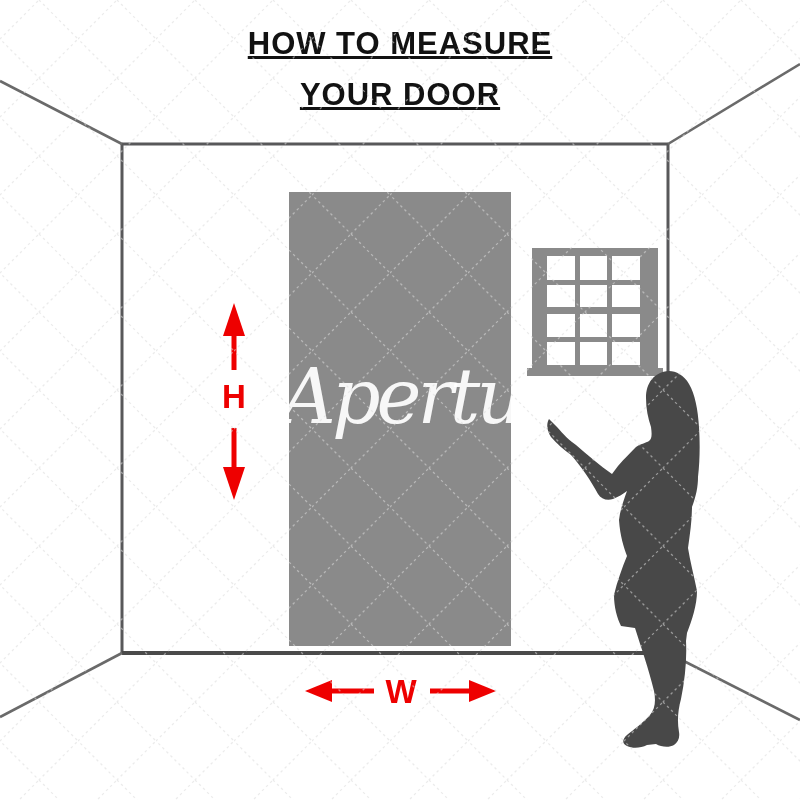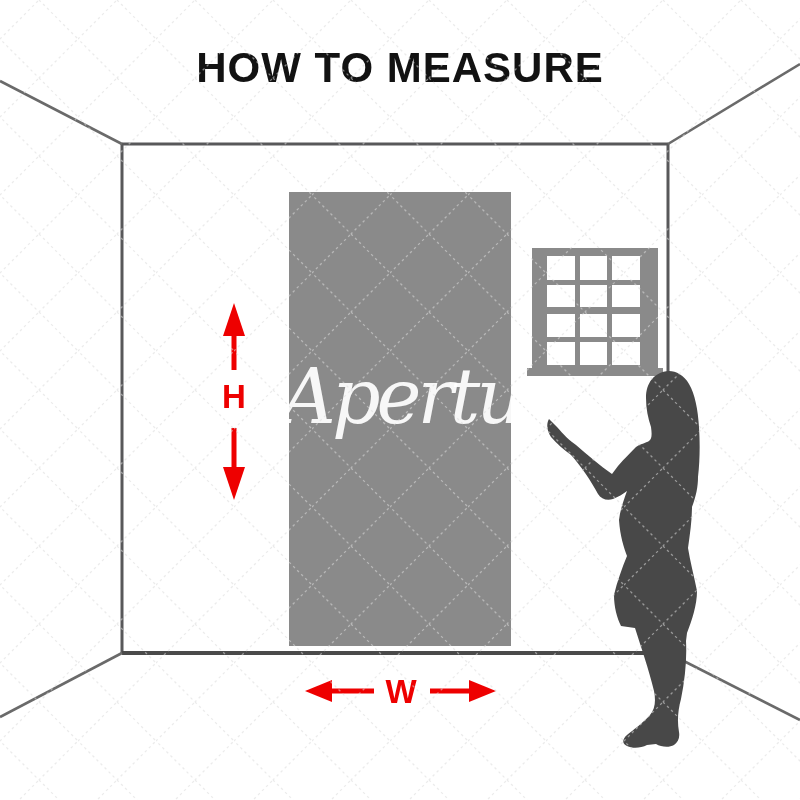--- a/index.html
+++ b/index.html
@@ -3,23 +3,23 @@
 <meta charset="utf-8">
 <style>
   html,body { margin:0; padding:0; background:#ffffff; }
   .canvas {
     position:relative; width:800px; height:800px;
     background:#ffffff; overflow:hidden;
     font-family:"Liberation Sans", sans-serif;
   }
   
   .title {
-    position:absolute; top:42px; left:0; width:100%;
+    position:absolute; top:18px; left:0; width:100%;
     text-align:center; font-weight:bold; color:#121212;
-    font-size:42px; line-height:51px; letter-spacing:1px;
+    font-size:31px; line-height:51px; letter-spacing:1px;text-decoration:underline;
   }
   
   .layer { position:absolute; left:0; top:0; width:800px; height:800px; pointer-events:none; }
   
   .door {
     position:absolute; left:289px; top:192px; width:222px; height:454px;
     background:#8a8a8a; overflow:hidden;
   }
   .watermark {
     position:absolute; left:-8px; top:150px;
@@ -65,20 +65,21 @@
     <g stroke="#6a6a6a" stroke-width="2.6" fill="none">
       <line x1="122" y1="144" x2="0" y2="81"></line>
       <line x1="668" y1="144" x2="800" y2="64"></line>
       <line x1="122" y1="653" x2="0" y2="717"></line>
       <line x1="668" y1="653" x2="800" y2="720"></line>
     </g>
   </svg>
 
   <div class="title">
     <div>HOW TO MEASURE</div>
+    <div>YOUR DOOR</div>
   </div>
 
   <div class="door">
     <span class="watermark">Aperture</span>
   </div>
 
   <div class="window">
     <div class="panes" id="panes">
         <div class="pane"></div>
         <div class="pane"></div>

